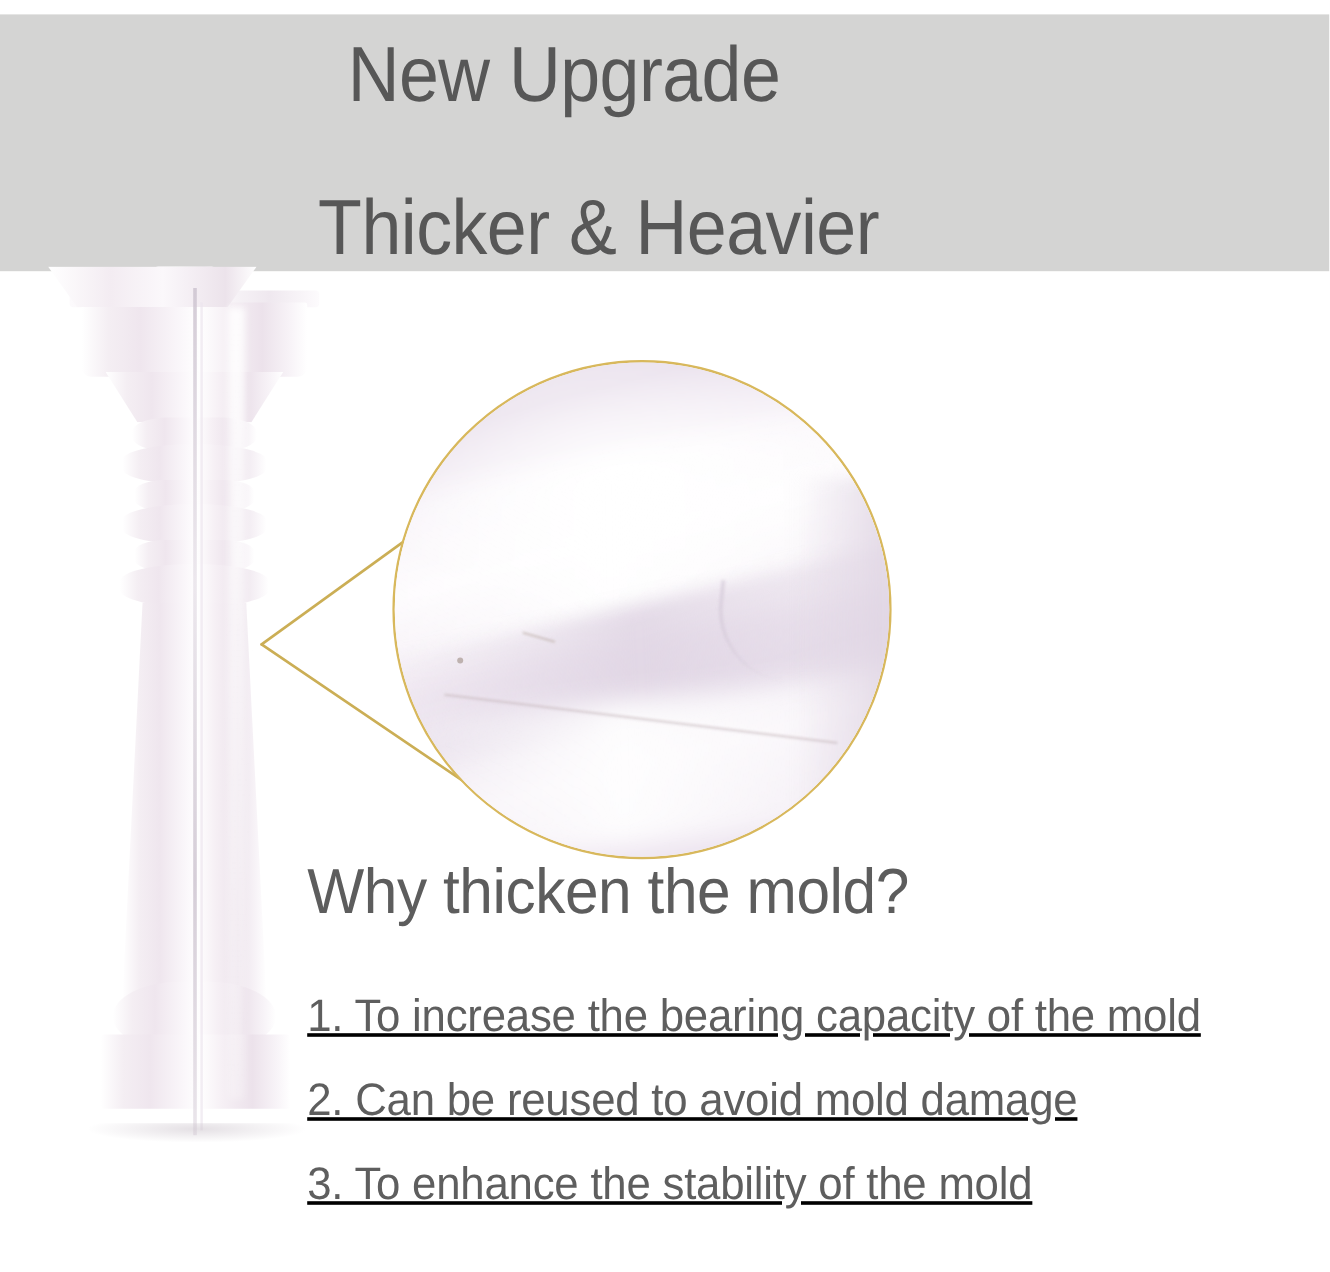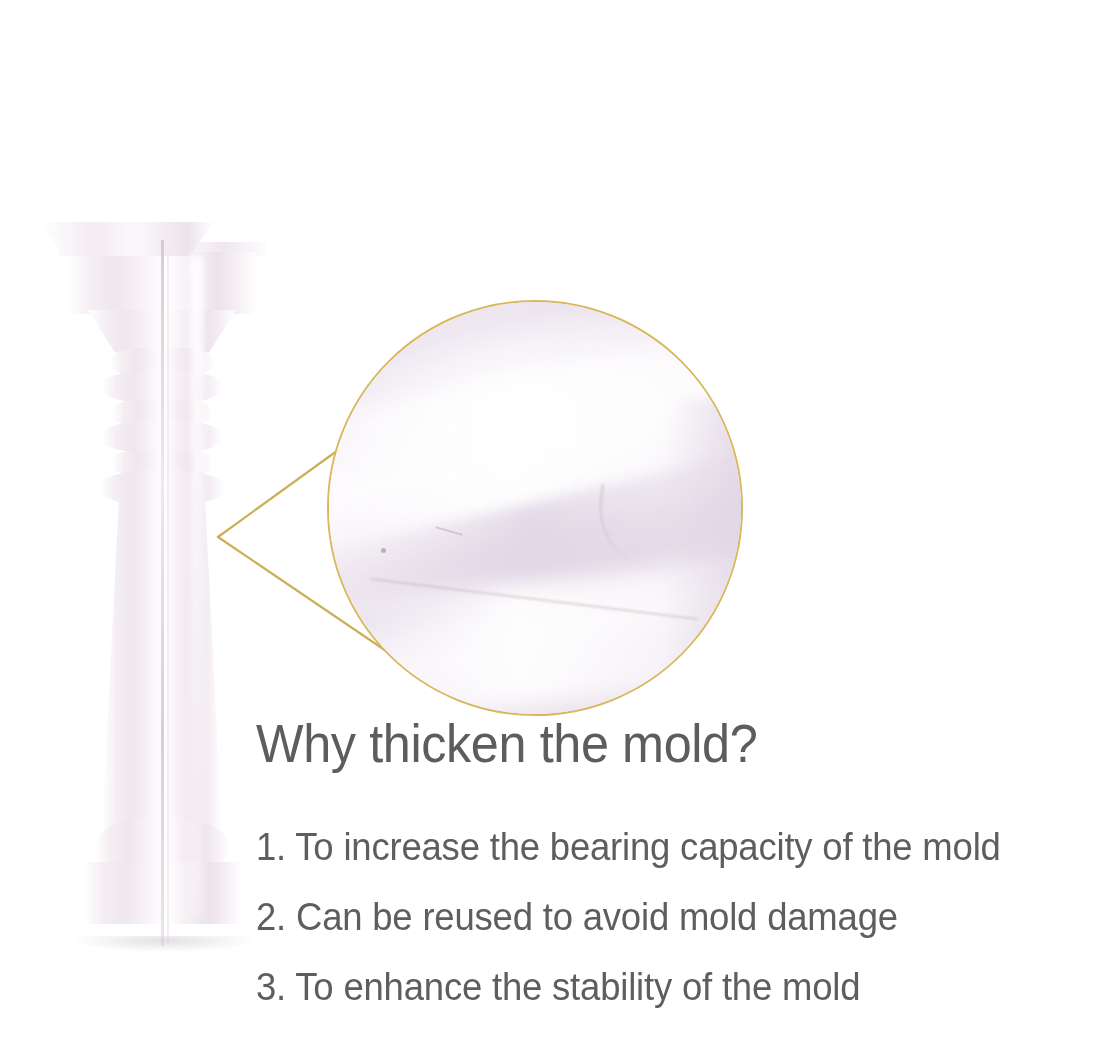--- a/index.html
+++ b/index.html
@@ -288,37 +288,42 @@
     letter-spacing: -0.4px;
     transform: scaleX(0.95);
     transform-origin: left top;
     white-space: nowrap;
   }
   .reason-list {
     position: absolute;
     left: 256px;
     top: 812px;
     width: 850px;
+    text-decoration: underline;
   }
   .reason-item {
     font-size: 38px;
     line-height: 70px;
     color: #5e5e5e;
     font-weight: 400;
     letter-spacing: -0.2px;
     transform: scaleX(0.96);
     transform-origin: left center;
     white-space: nowrap;
   }
 </style>
 </head>
 <body>
 
 <div id="page">
 
+  <div class="header-band">
+    <div class="hdr-line1">New Upgrade</div>
+    <div class="hdr-line2">Thicker &amp; Heavier</div>
+  </div>
 
   <div class="product-photo">
     <div class="col-part cp-spout"></div>
     <div class="col-part cp-flange"></div>
     <div class="col-part cp-capital"></div>
     <div class="col-part cp-cap-taper"></div>
     <div class="col-part cp-neck1"></div>
     <div class="col-part cp-ring1"></div>
     <div class="col-part cp-neck2"></div>
     <div class="col-part cp-ring2"></div>

